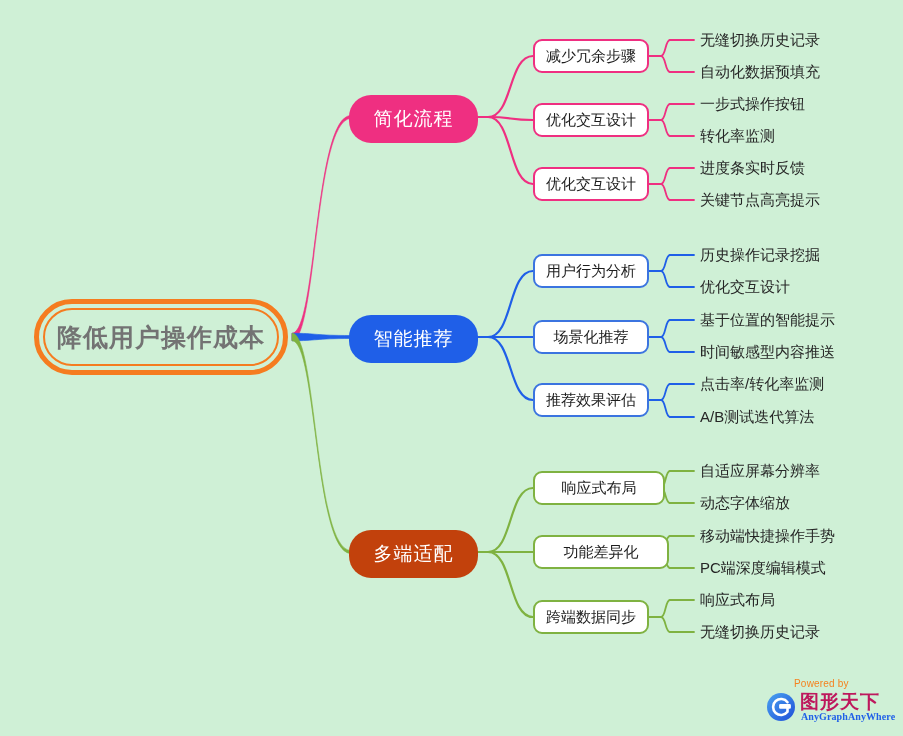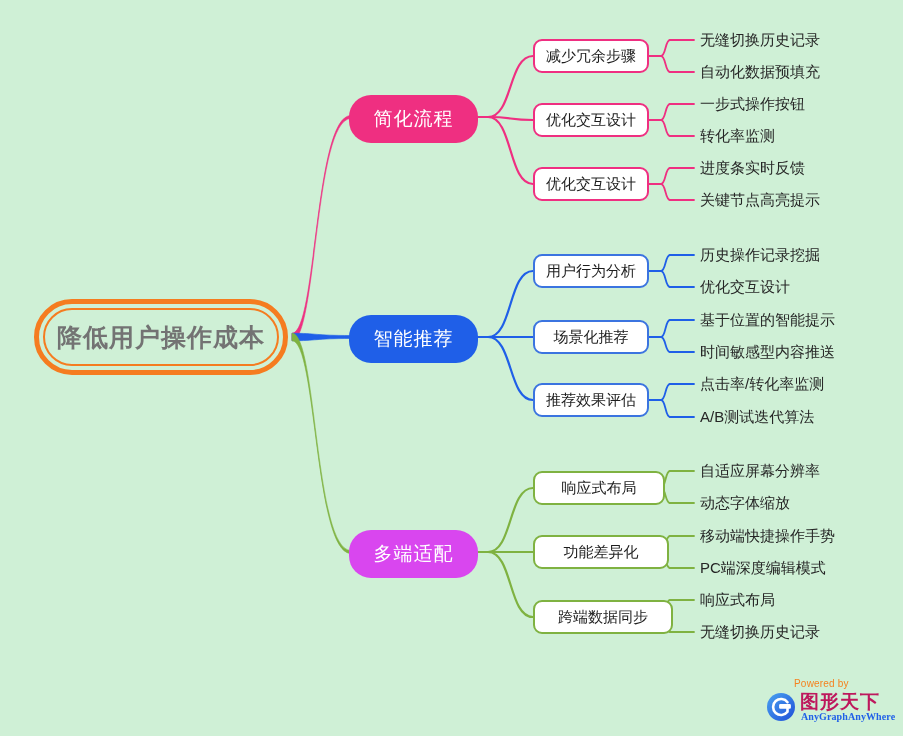--- a/index.html
+++ b/index.html
@@ -70,21 +70,21 @@
     height: 48px;
     border-radius: 22px;
     z-index: 4;
     color: #ffffff;
     font-size: 19px;
     font-weight: 400;
     letter-spacing: 1px;
   }
   .branch-pink  { background: #ef2f81; }
   .branch-blue  { background: #1f5fe8; }
-  .branch-green { background: #d946ef; }
+  .branch-green { background: #c2410c; }
 
   
   .sub {
     height: 34px;
     border-radius: 9px;
     background: #ffffff;
     border: 2px solid #cccccc;
     z-index: 4;
     font-size: 15px;
     color: #1d1d1d;
@@ -263,21 +263,21 @@
       <div class="node sub sub-green" style="left: 533px; width: 132px; top: 471px;">
         <span>响应式布局</span>
       </div>
       <div class="leaf" style="left: 700px; top: 463px;"><span>自适应屏幕分辨率</span></div>
       <div class="leaf" style="left: 700px; top: 495px;"><span>动态字体缩放</span></div>
       <div class="node sub sub-green" style="left: 533px; width: 136px; top: 535px;">
         <span>功能差异化</span>
       </div>
       <div class="leaf" style="left: 700px; top: 528px;"><span>移动端快捷操作手势</span></div>
       <div class="leaf" style="left: 700px; top: 560px;"><span>PC端深度编辑模式</span></div>
-      <div class="node sub sub-green" style="left: 533px; width: 140px; top: 600px;">
+      <div class="node sub sub-green" style="left: 533px; width: 116px; top: 600px;">
         <span>跨端数据同步</span>
       </div>
       <div class="leaf" style="left: 700px; top: 592px;"><span>响应式布局</span></div>
       <div class="leaf" style="left: 700px; top: 624px;"><span>无缝切换历史记录</span></div>
     </div>
 
   <div id="watermark">
     <span class="wm-powered">Powered by</span>
     <svg class="wm-logo" viewBox="0 0 30 30" xmlns="http://www.w3.org/2000/svg">
       <defs>

